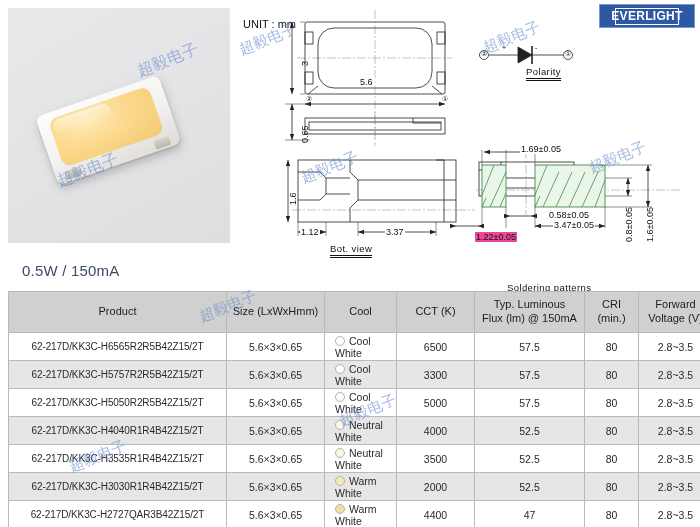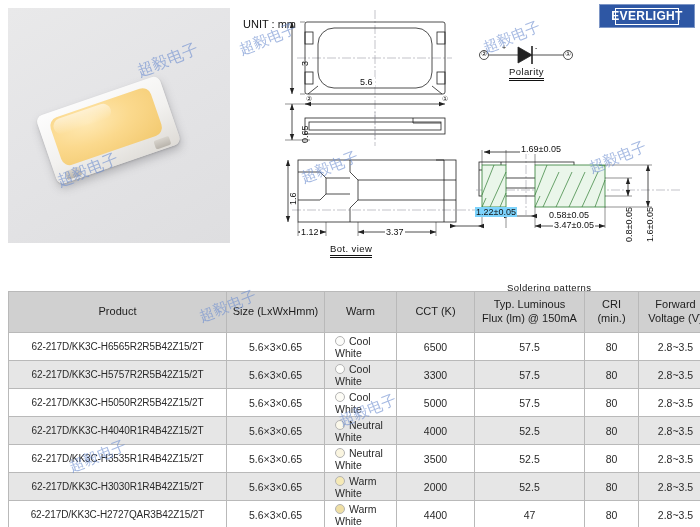--- a/index.html
+++ b/index.html
@@ -283,36 +283,37 @@
 
     <div class="dlabel vert" style="left:288px;top:205px;">1.6</div>
     <div class="dlabel" style="left:300px;top:227px;background:#fff;padding:0 1px;">1.12</div>
     <div class="dlabel" style="left:385px;top:227px;background:#fff;padding:0 1px;">3.37</div>
     <div class="caption" style="left:330px;top:243px;">Bot. view</div>
 
     <div class="dlabel small" style="left:481px;top:50px;">②</div>
     <div class="dlabel small" style="left:565px;top:50px;">①</div>
     <div class="dlabel small" style="left:502px;top:44px;">+</div>
     <div class="dlabel small" style="left:535px;top:44px;">-</div>
-    <div class="caption" style="left:509px;top:66px;text-align:center;">Polarity</div>
+    <div class="caption" style="left:526px;top:66px;text-align:center;">Polarity</div>
 
     <div class="dlabel" style="left:520px;top:144px;background:#fff;padding:0 1px;">1.69±0.05</div>
     <div class="dlabel" style="left:548px;top:210px;background:#fff;padding:0 1px;">0.58±0.05</div>
-    <div class="dlabel" style="left:475px;top:207px;background:#7dd3fc;padding:0 1px;">1.22±0.05</div>
+    <div class="dlabel" style="left:475px;top:232px;background:#ec4899;padding:0 1px;">1.22±0.05</div>
     <div class="dlabel" style="left:553px;top:220px;background:#fff;padding:0 1px;">3.47±0.05</div>
     <div class="dlabel vert" style="left:624px;top:242px;">0.8±0.05</div>
     <div class="dlabel vert" style="left:645px;top:242px;">1.6±0.05</div>
     <div class="caption" style="left:507px;top:238px;margin-top:44px;">Soldering patterns</div>
 
     <div class="wm" style="left:238px;top:30px;">超毅电子</div>
     <div class="wm" style="left:300px;top:158px;">超毅电子</div>
     <div class="wm" style="left:482px;top:28px;">超毅电子</div>
     <div class="wm" style="left:588px;top:148px;">超毅电子</div>
   </div>
 
+  <div class="heading">0.5W / 150mA</div>
 
   <div class="tbl-wrap">
     <table>
       <colgroup>
         <col style="width:218px">
           <col style="width:98px">
           <col style="width:72px">
         <col style="width:78px">
           <col style="width:110px">
           <col style="width:54px">
@@ -320,21 +321,21 @@
       </colgroup>
       <thead>
         <tr>
           <th>
             <span>Product</span>
           </th>
           <th>
             <span>Size (LxWxHmm)</span>
           </th>
           <th>
-            <span>Warm</span>
+            <span>Cool</span>
           </th>
           <th>
             <span>CCT (K)</span>
           </th>
           <th>
             <div>Typ. Luminous</div>
             <div>Flux (lm) @ 150mA</div>
           </th>
           <th>
             <div>CRI</div>

